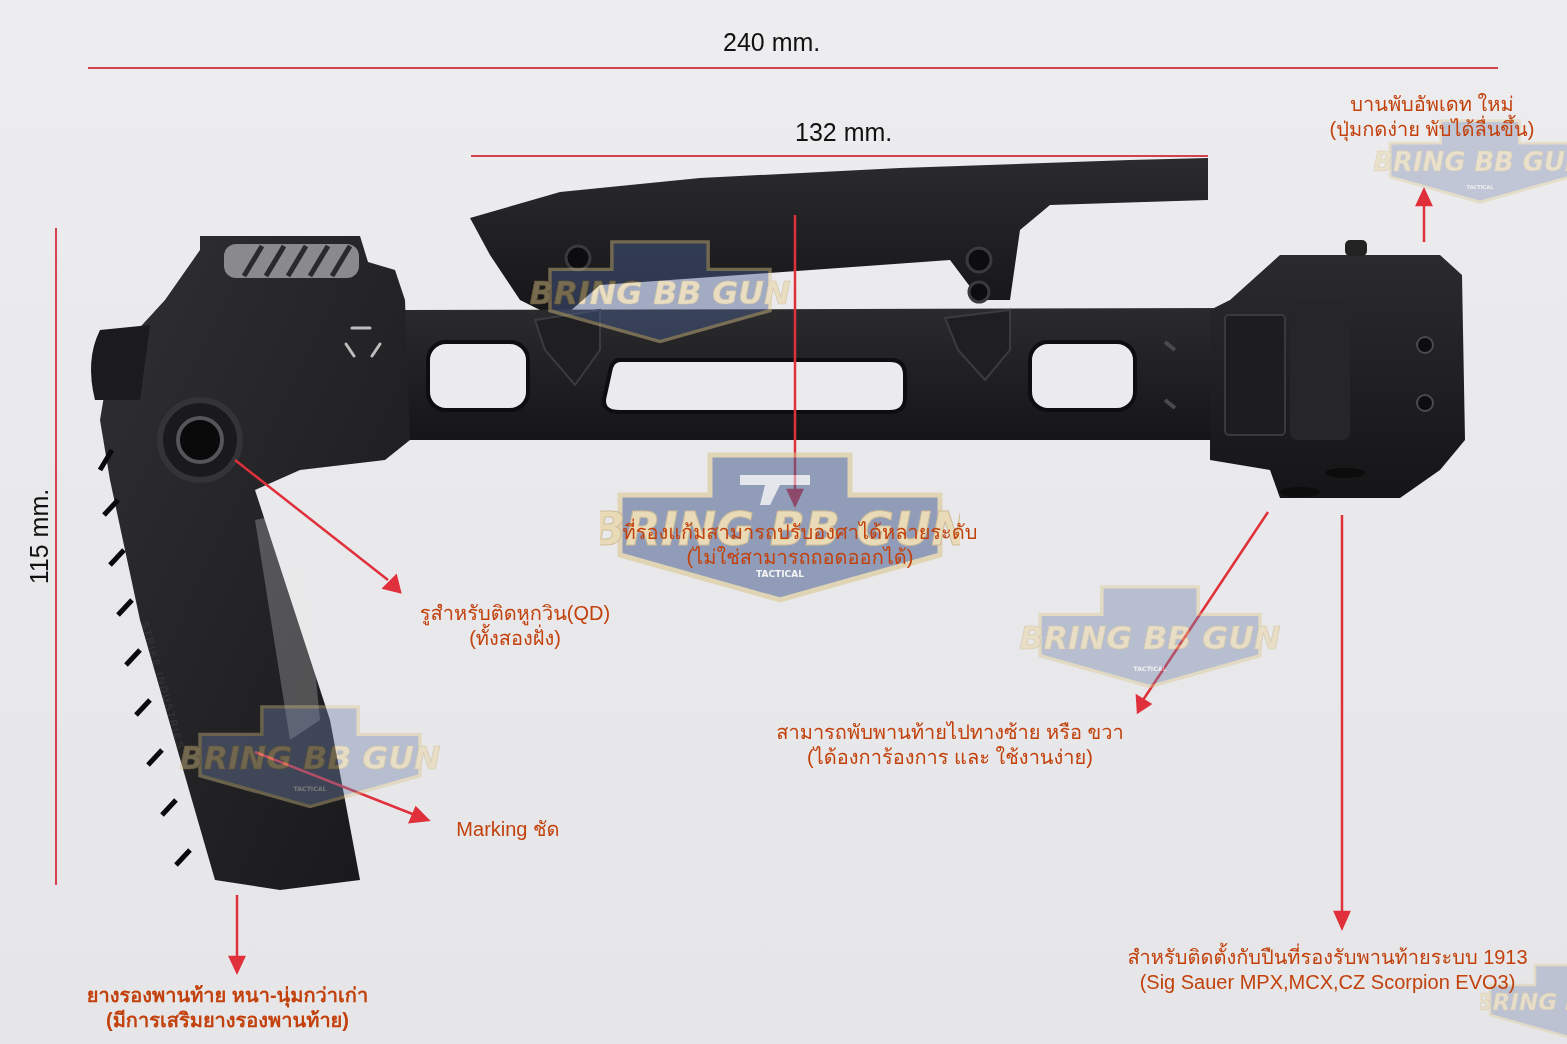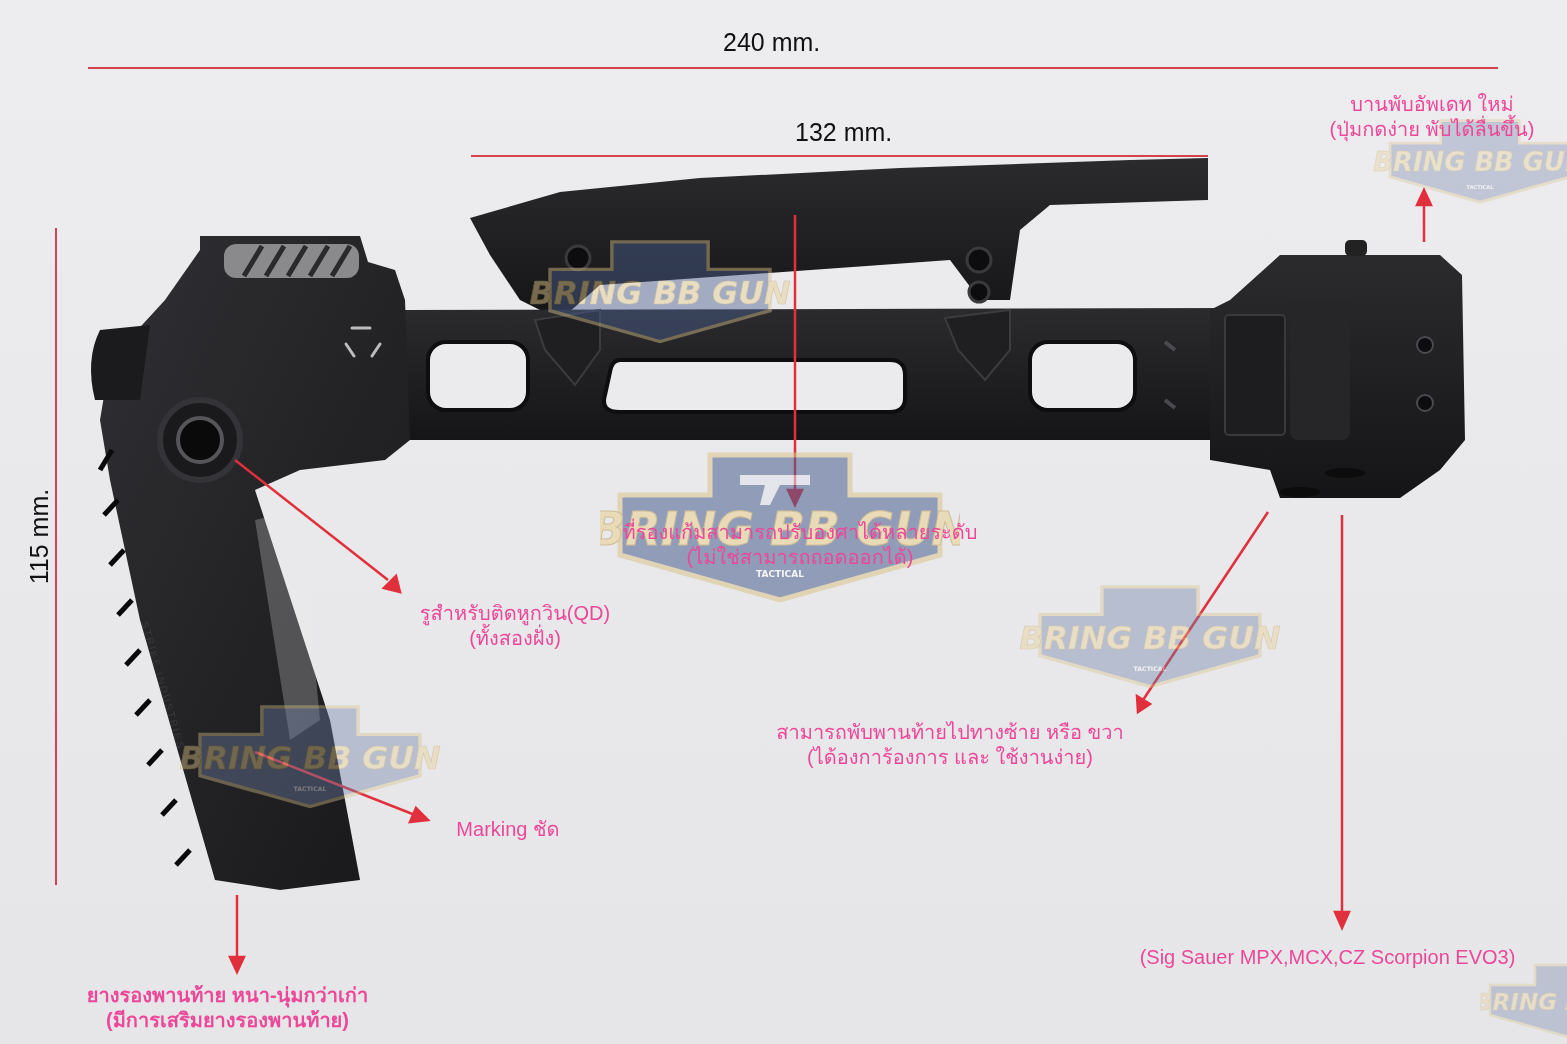--- a/index.html
+++ b/index.html
@@ -1,21 +1,21 @@
 <!DOCTYPE html>
 <html><head>
 <meta charset="utf-8">
 <style>
   html,body{margin:0;padding:0;}
   body{width:1567px;height:1044px;position:relative;overflow:hidden;
        background:linear-gradient(180deg,#ededef 0%,#e9e9eb 50%,#e6e6e8 100%);
        font-family:"Liberation Sans","DejaVu Sans",sans-serif;color:#111;}
   .abs{position:absolute;}
   .dim-line{position:absolute;background:#d2434f;}
-  .label{position:absolute;text-align:center;font-size:20px;line-height:25px;color:#ec4899;white-space:nowrap;}
+  .label{position:absolute;text-align:center;font-size:20px;line-height:25px;color:#c2410c;white-space:nowrap;}
   .dim-label{position:absolute;font-size:25px;color:#111;white-space:nowrap;}
   #stage{position:absolute;left:0;top:0;width:1567px;height:1033px;}
   .wm{position:absolute;opacity:0.55;}
   .wm-text{font-family:"DejaVu Sans",sans-serif;font-weight:bold;font-style:italic;fill:#e9cf8f;stroke:#b89a55;stroke-width:1;}
   .wm-sub{font-family:"DejaVu Sans",sans-serif;font-size:9px;fill:#ffffff;font-weight:bold;}
 </style>
 </head>
 <body>
 
 <div id="stage">
@@ -150,17 +150,18 @@
   <div class="label" style="left:443px;top:817px;width:130px;text-align:center;">
     <div>Marking ชัด</div>
   </div>
 
   <div class="label" style="left:55px;top:983px;width:345px;font-weight:bold;">
     <div>ยางรองพานท้าย หนา-นุ่มกว่าเก่า</div>
     <div>(มีการเสริมยางรองพานท้าย)</div>
   </div>
 
   <div class="label" style="left:1095px;top:945px;width:465px;">
+    <div>สำหรับติดตั้งกับปืนที่รองรับพานท้ายระบบ 1913</div>
     <div>(Sig Sauer MPX,MCX,CZ Scorpion EVO3)</div>
   </div>
 
   <div class="abs" style="left:150px;top:620px;font-size:10px;letter-spacing:2px;color:#3a3a3e;transform:rotate(74deg);transform-origin:left top;white-space:nowrap;">STRIKE INDUSTRIES</div>
 </div>
 
 </body></html>

